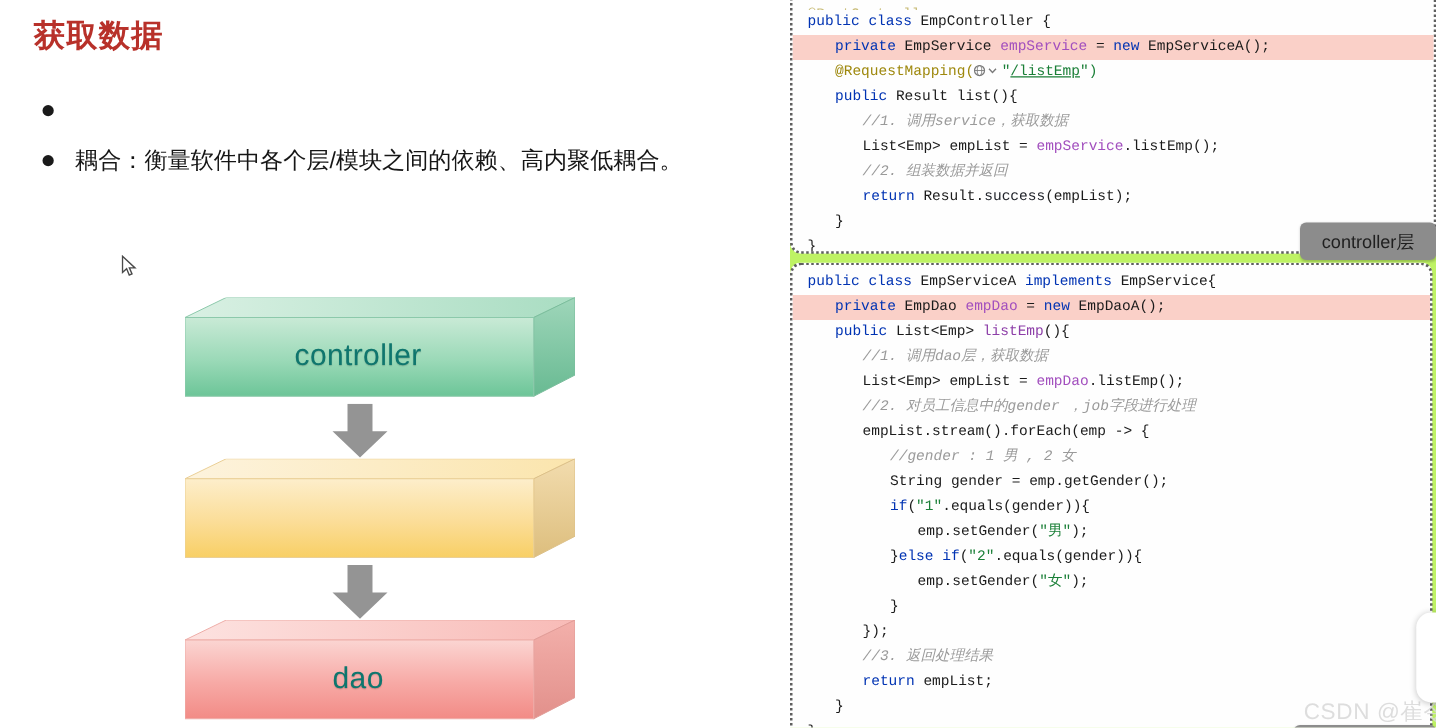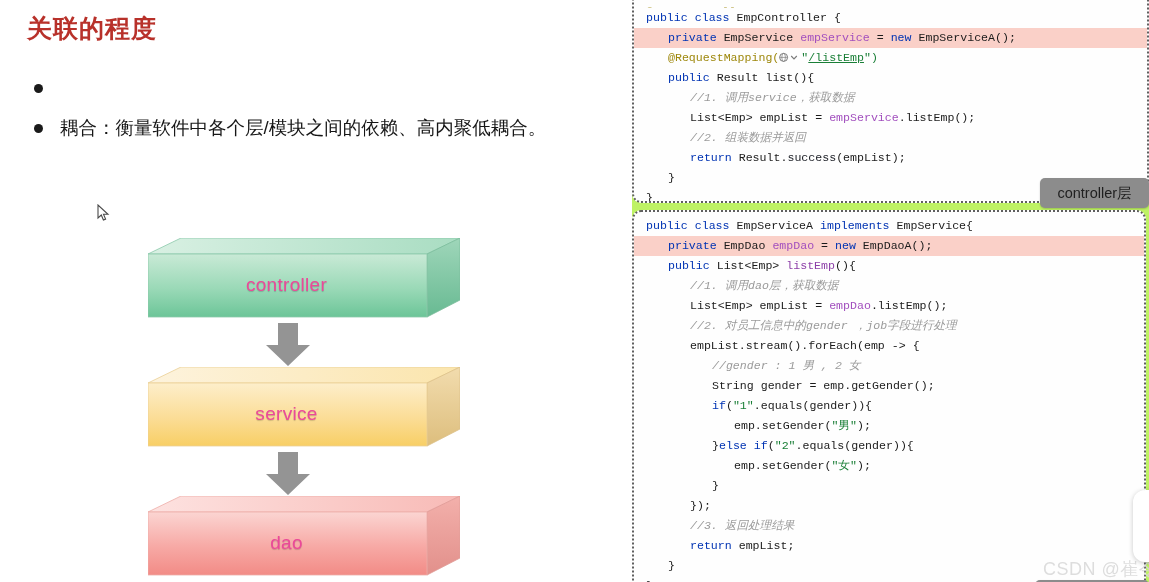--- a/index.html
+++ b/index.html
@@ -36,21 +36,21 @@
   .cursor { position: absolute; left: 97px; top: 204px; width: 14px; height: 18px; }
 
   
   .diagram { position: absolute; left: 148px; top: 238px; width: 320px; height: 345px; }
 
   .box3d { position: absolute; width: 312px; height: 80px; }
   .box3d svg { position: absolute; left: 0; top: 0; }
   .box3d .label {
     position: absolute; left: 0; top: 14px; width: 277px; height: 66px;
     display: flex; align-items: center; justify-content: center;
-    color: #ec4899; font-size: 19px; letter-spacing: .3px;
+    color: #0f766e; font-size: 24px; letter-spacing: .3px;
     text-shadow: 0 1px 1px rgba(0,0,0,.18);
     pointer-events: none;
   }
 
   .box-controller { top: 0; }
   .box-service { top: 129px; }
   .box-dao { top: 258px; }
 
   .arrow { position: absolute; left: 117px; width: 46px; height: 44px; }
   .arrow-1 { top: 85px; }
@@ -125,21 +125,21 @@
     box-shadow: 0 1px 5px rgba(0,0,0,.22);
   }
 </style>
 </head>
 <body>
 
 <div class="page">
 
   <div class="slide">
 
-    <div class="slide-title">关联的程度</div>
+    <div class="slide-title">获取数据</div>
 
     <div class="bullets">
       <div class="bullet">
         <span class="bullet-dot"></span>
       </div>
       <div class="bullet">
         <span class="bullet-dot"></span>
         <span class="bullet-text">耦合：衡量软件中各个层/模块之间的依赖、高内聚低耦合。</span>
       </div>
     </div>
@@ -196,21 +196,20 @@
             </linearGradient>
             <linearGradient id="gSvcSide" x1="0" y1="0" x2="0" y2="1">
               <stop offset="0%" stop-color="#f2dcae"></stop>
               <stop offset="100%" stop-color="#ddbe7d"></stop>
             </linearGradient>
           </defs>
           <polygon points="0,16 33,0 312,0 279,16" fill="url(#gSvcTop)" stroke="#eacf96" stroke-width="0.8"></polygon>
           <polygon points="279,16 312,0 312,62 279,79" fill="url(#gSvcSide)" stroke="#dcc089" stroke-width="0.8"></polygon>
           <rect x="0" y="16" width="279" height="63" fill="url(#gSvcFront)" stroke="#eacf96" stroke-width="0.8"></rect>
         </svg>
-        <div class="label">service</div>
       </div>
 
       <div class="arrow arrow-2">
         <svg width="46" height="44" viewBox="0 0 46 44">
           <polygon points="13,0 33,0 33,22 45,22 23,43 1,22 13,22" fill="#949494"></polygon>
         </svg>
       </div>
 
       <div class="box3d box-dao">
         <svg width="312" height="82" viewBox="0 0 312 82">

